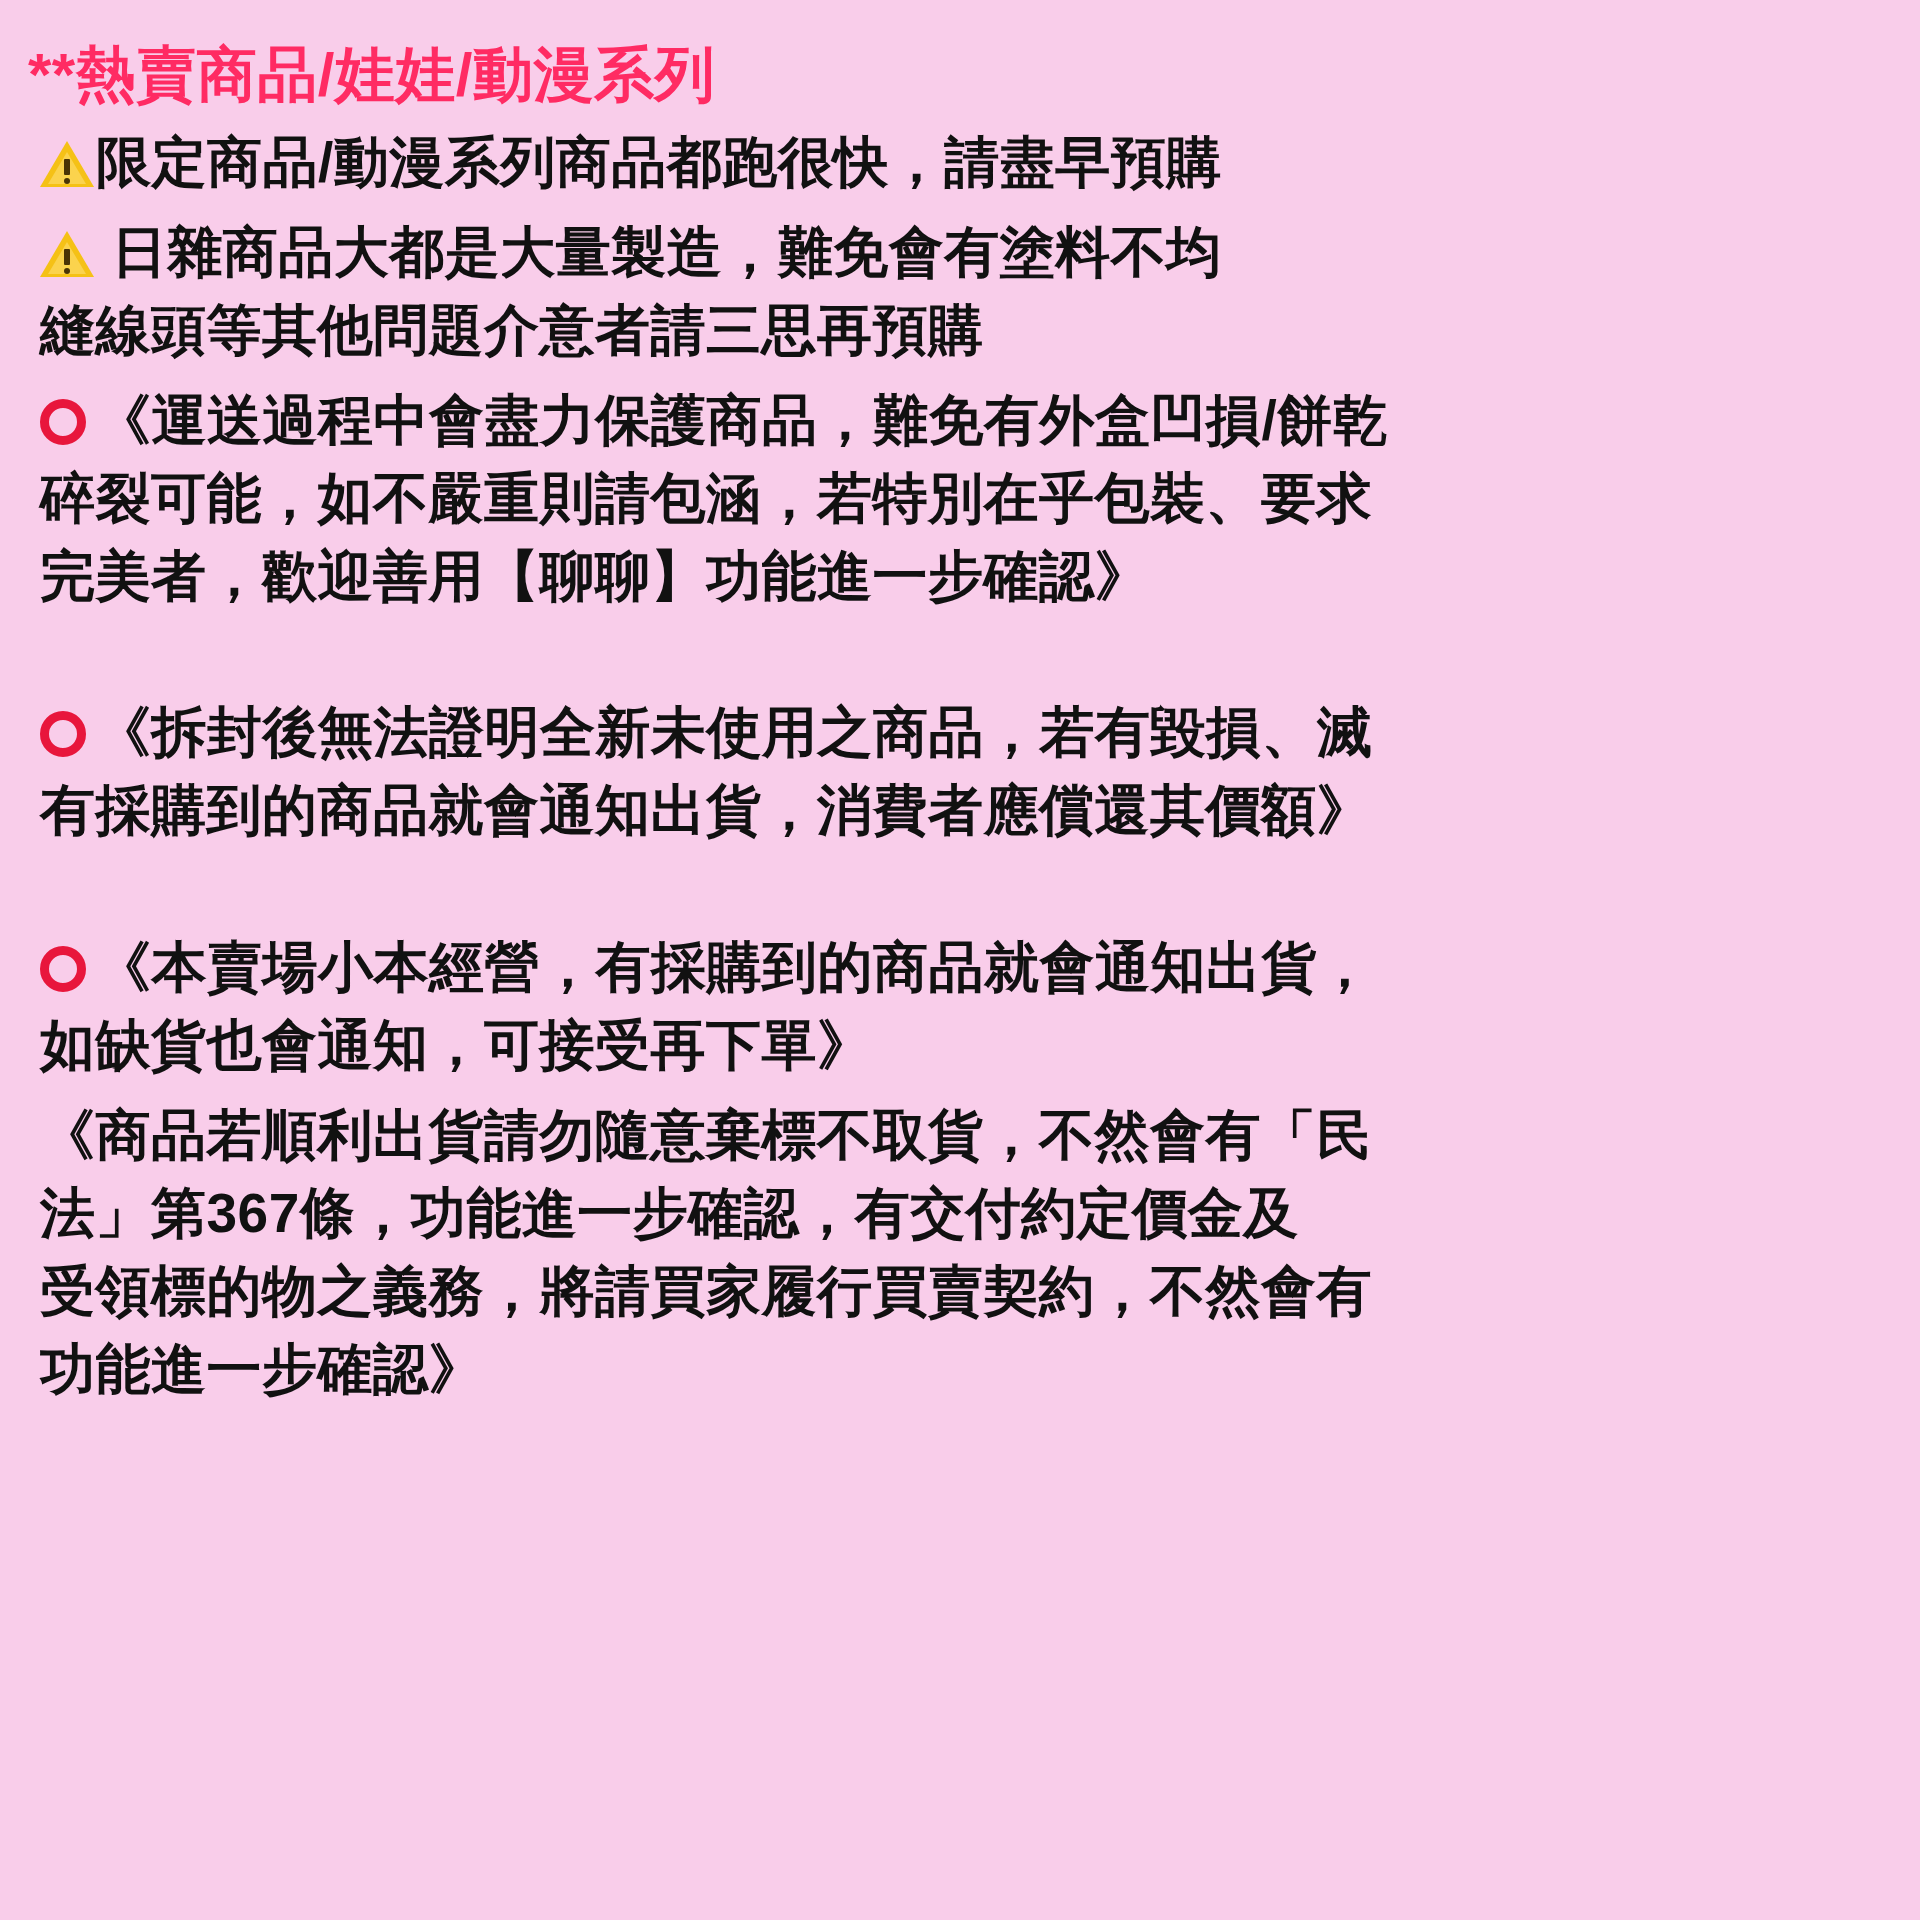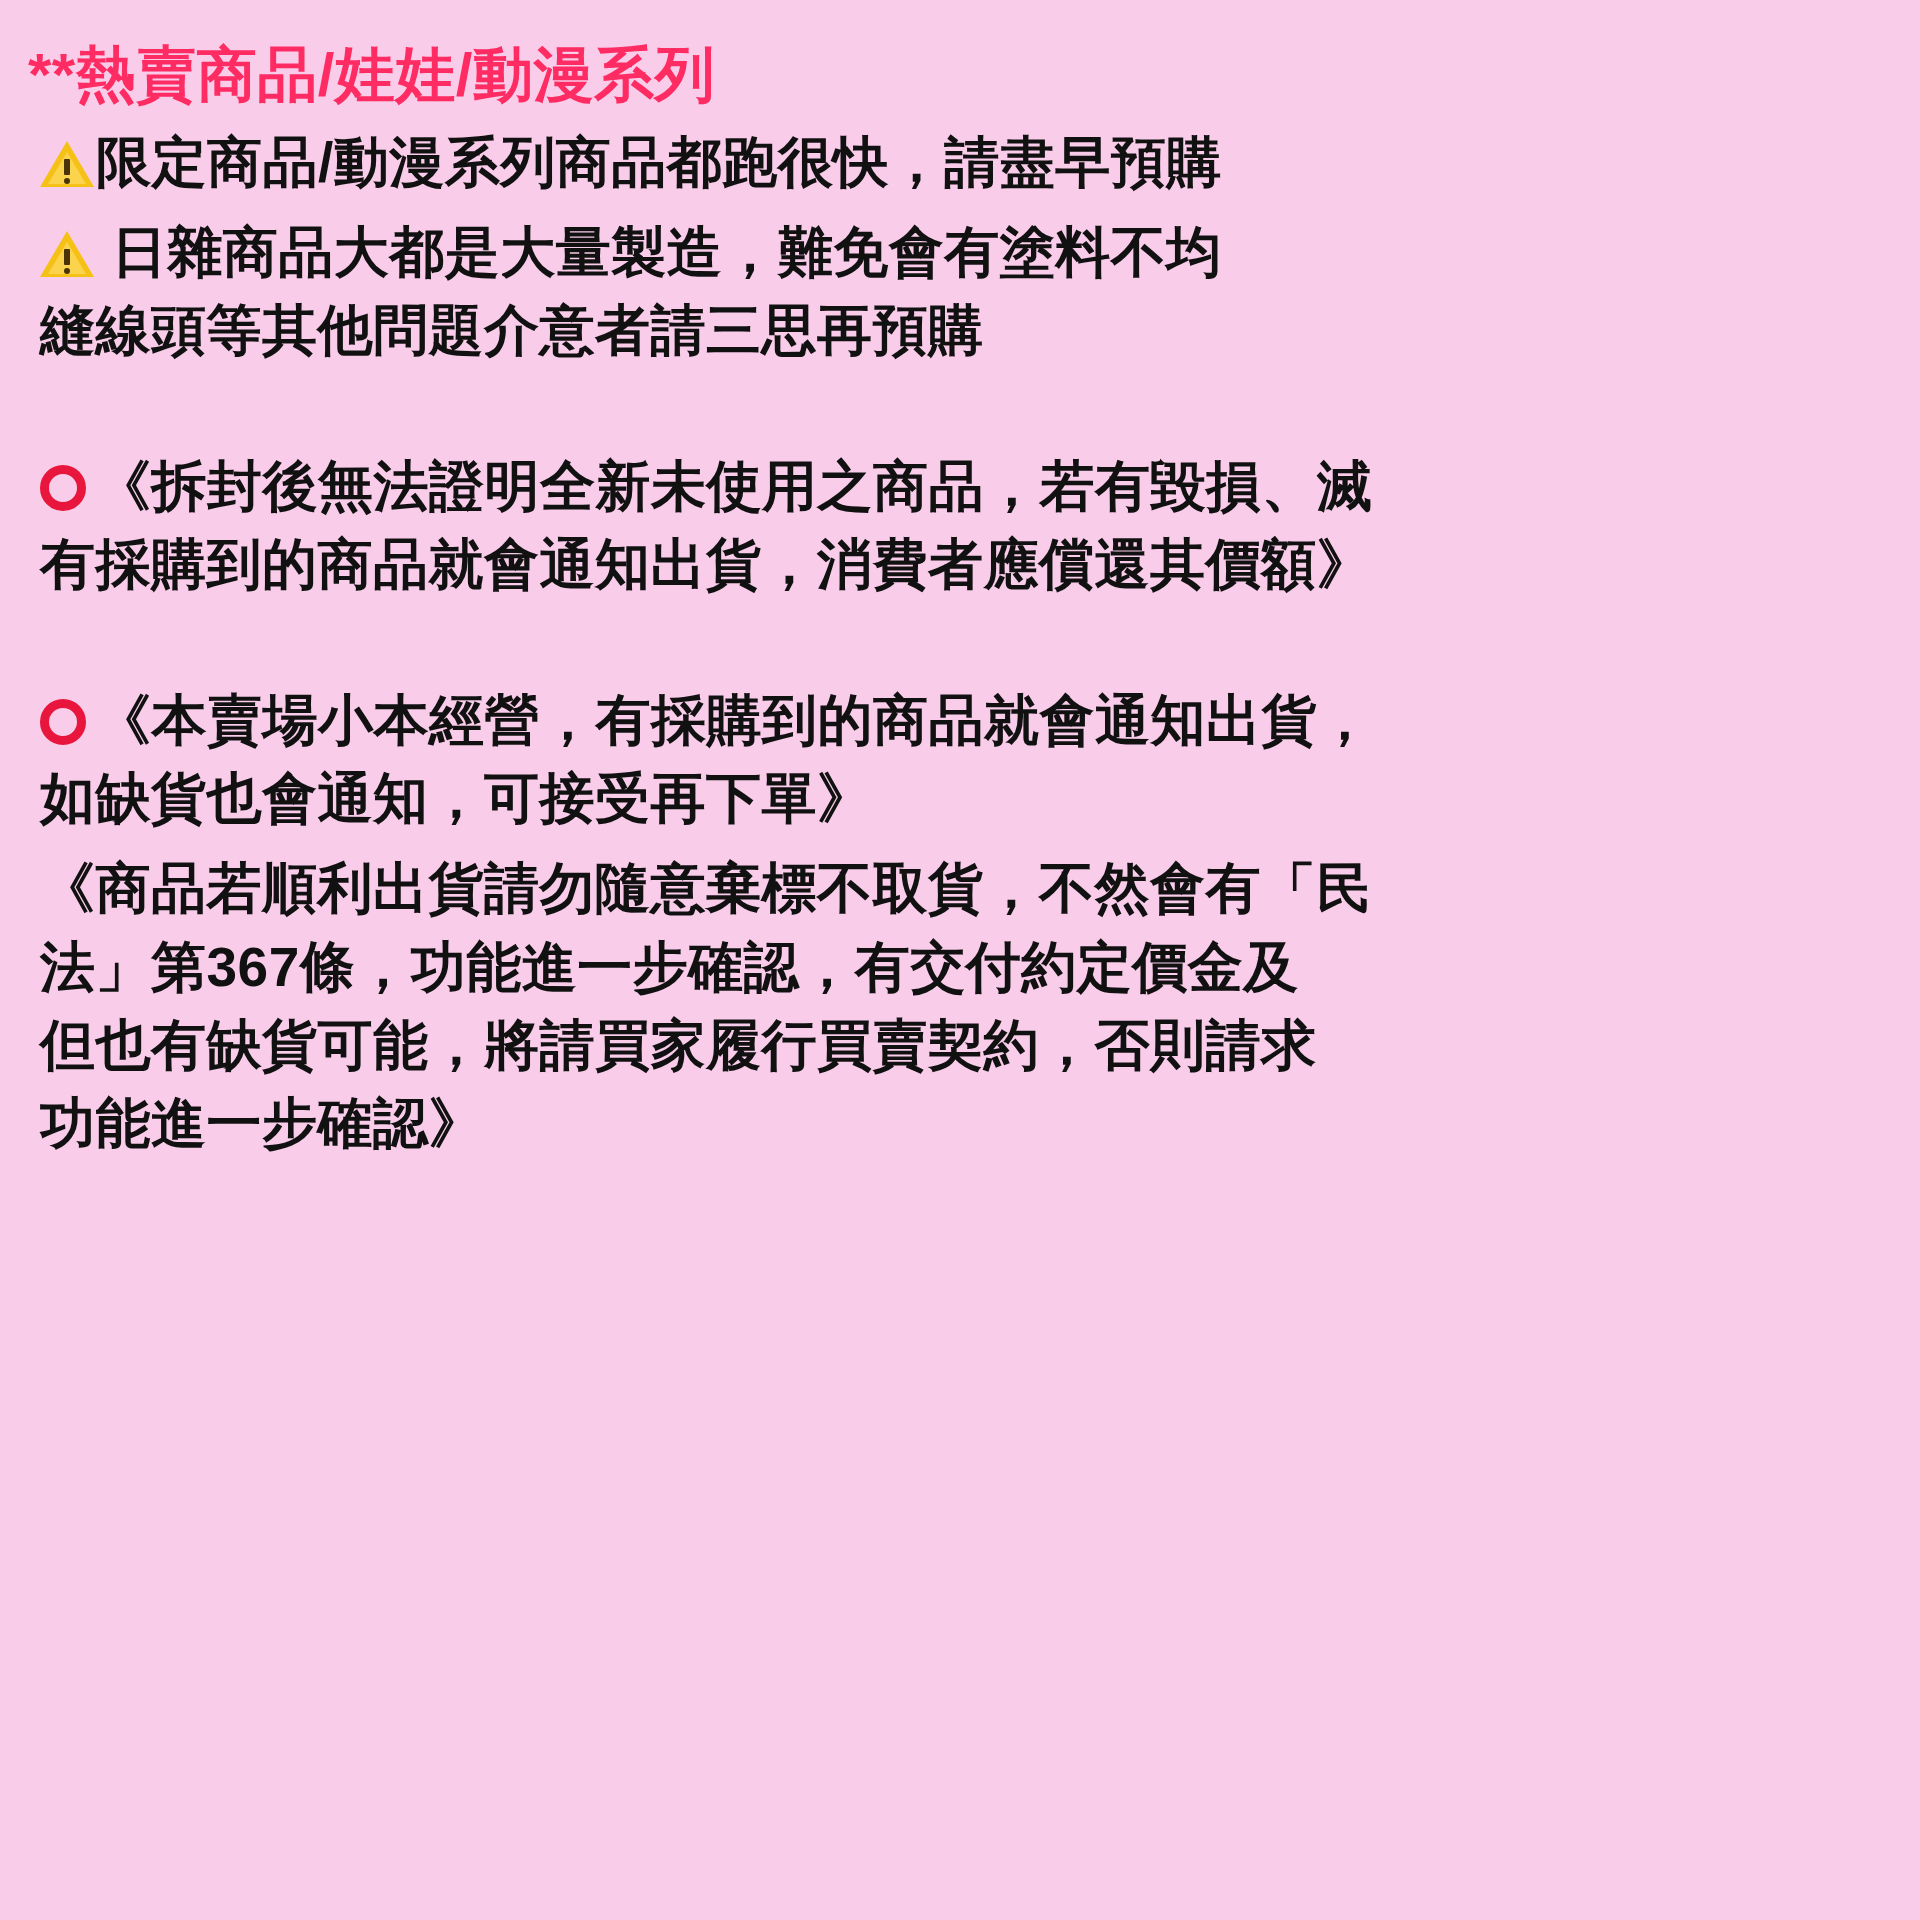--- a/index.html
+++ b/index.html
@@ -117,36 +117,41 @@
       </span><span>限定商品/動漫系列商品都跑很快，請盡早預購</span><br>
     </div>
 
     <div class="para">
       <span class="warn-icon">
         <span class="tri"></span><span class="tri-in"></span><span class="bang"></span><span class="dot"></span>
       </span><span> 日雜商品大都是大量製造，難免會有塗料不均</span><br>
       <span>縫線頭等其他問題介意者請三思再預購</span>
     </div>
 
+    <div class="para">
+      <span class="circle-icon"></span><span>《運送過程中會盡力保護商品，難免有外盒凹損/餅乾</span><br>
+      <span>碎裂可能，如不嚴重則請包涵，若特別在乎包裝、要求</span><br>
+      <span>完美者，歡迎善用【聊聊】功能進一步確認》</span>
+    </div>
 
     <div class="spacer"></div>
 
     <div class="para">
       <span class="circle-icon"></span><span>《拆封後無法證明全新未使用之商品，若有毀損、滅</span><br>
       <span>有採購到的商品就會通知出貨，消費者應償還其價額》</span>
     </div>
 
     <div class="spacer"></div>
 
     <div class="para">
       <span class="circle-icon"></span><span>《本賣場小本經營，有採購到的商品就會通知出貨，</span><br>
       <span>如缺貨也會通知，可接受再下單》</span>
     </div>
 
     <div class="para">
       <span> 《商品若順利出貨請勿隨意棄標不取貨，不然會有「民</span><br>
       <span>法」第367條，功能進一步確認，有交付約定價金及</span><br>
-      <span>但也有缺貨可能，將請買家履行買賣契約，否則請求</span><br>
+      <span>受領標的物之義務，將請買家履行買賣契約，不然會有</span><br>
       <span>功能進一步確認》</span>
     </div>
 
   </div>
 </div>
 
 </body></html>

